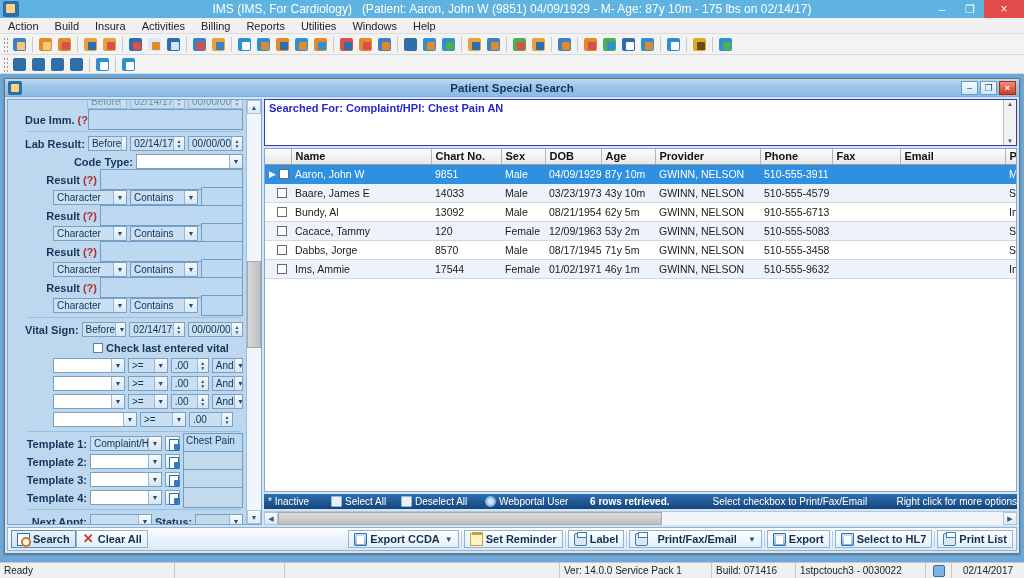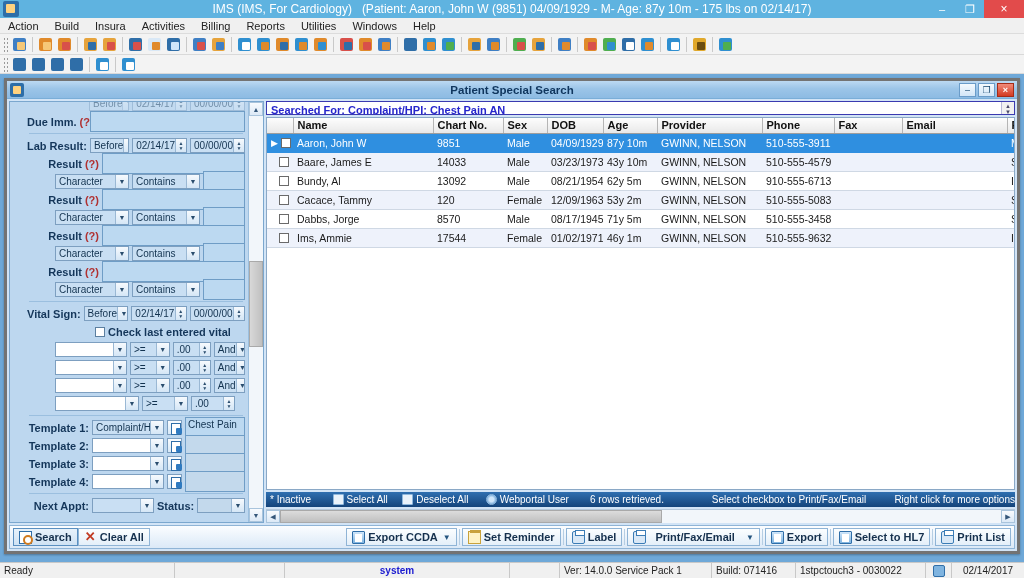--- a/index.html
+++ b/index.html
@@ -97,21 +97,21 @@
     flex: 1;
     background: #6ea8d8;
     position: relative;
     padding: 4px 2px 0 2px;
   }
   
   .inwin {
     position: absolute;
     left: 4px; top: 4px; right: 4px; bottom: 8px;
     background: #d2e4f6;
-    border: 3px solid #737373;
+    border: 1px solid #737373;
     display: flex; flex-direction: column;
     box-shadow: 0 1px 2px rgba(0,0,0,.3);
   }
   .inwin-title {
     height: 18px;
     background: linear-gradient(#bcd9f2, #9cc5e8 45%, #8dbbe3);
     display: flex; align-items: center;
     position: relative;
     border-bottom: 1px solid #7aaed8;
     flex: none;
@@ -251,21 +251,21 @@
     border: 1px solid #a9a9a9;
   }
 
   
   .rightpanel {
     flex: 1; min-width: 0;
     display: flex; flex-direction: column;
     gap: 2px;
   }
   .searched-box {
-    height: 14px; flex: none;
+    height: 47px; flex: none;
     border: 1px solid #3a3ab0;
     background: #ffffff;
     display: flex;
   }
   .searched-text {
     flex: 1;
     padding: 2px 4px;
     font-size: 11px; font-weight: bold; color: #2626cc;
     white-space: nowrap; overflow: hidden;
   }
@@ -319,21 +319,21 @@
     color: #ffffff; font-size: 10px;
     padding-left: 4px; gap: 0;
   }
   .ss-item { display: flex; align-items: center; gap: 3px; white-space: nowrap; }
   .ss-ico {
     width: 11px; height: 11px; flex: none;
     background: #e9f2fa; border: 1px solid #8fb8dd; border-radius: 1px;
     position: relative;
   }
   .ss-ico.globe { background: radial-gradient(#cfe6fa 35%, #3f87c9); border-radius: 50%; }
-  .ss-bold { font-weight: normal; }
+  .ss-bold { font-weight: bold; }
   .hscroll {
     height: 14px; flex: none;
     background: #eef3f8;
     border-top: 1px solid #b4c8db;
     display: flex; align-items: stretch;
   }
   .hs-btn {
     width: 14px; flex: none;
     background: linear-gradient(#f8fbfe, #dce9f6);
     border: 1px solid #a9c4dc;
@@ -668,20 +668,27 @@
                   <div class="spin" style="width:62px">
                     <span>02/14/17</span>
                     <span class="sp">▲<br>▼</span>
                   </div>
                   <div class="spin" style="width:62px">
                     <span>00/00/00</span>
                     <span class="sp">▲<br>▼</span>
                   </div>
                 </div>
 
+                <div class="frow">
+                  <div class="flabel lbl-right" style="width:108px">Code Type:</div>
+                  <div class="combo" style="flex:1;background:#ffffff">
+                    <span></span>
+                    <span class="arrow">▼</span>
+                  </div>
+                </div>
 
                 <div id="result-blocks">
                     <div>
                       <div class="frow">
                         <div class="flabel lbl-right" style="width:72px"><span>Result</span> <span class="q">(?)</span></div>
                         <div class="inp" style="flex:1"></div>
                       </div>
                       <div class="frow" style="padding-left:28px">
                         <div class="combo" style="width:74px">
                           <span>Character</span>
@@ -1142,21 +1149,20 @@
           </div>
         </div>
 
       </div>
     </div>
   </div>
 
   <div class="appstatus">
     <div class="as-cell" style="width:175px">Ready</div>
     <div class="as-cell" style="width:110px"></div>
-    <div class="as-cell sys" style="width:225px">system</div>
     <div class="as-cell" style="flex:1"></div>
     <div class="as-cell" style="width:152px">Ver: 14.0.0 Service Pack 1</div>
     <div class="as-cell" style="width:84px">Build: 071416</div>
     <div class="as-cell" style="width:130px">1stpctouch3 - 0030022</div>
     <div class="as-cell" style="width:26px;justify-content:center">
       <span class="as-ico"></span>
     </div>
     <div class="as-cell" style="width:72px;justify-content:center;border-right:none">02/14/2017</div>
   </div>
 

